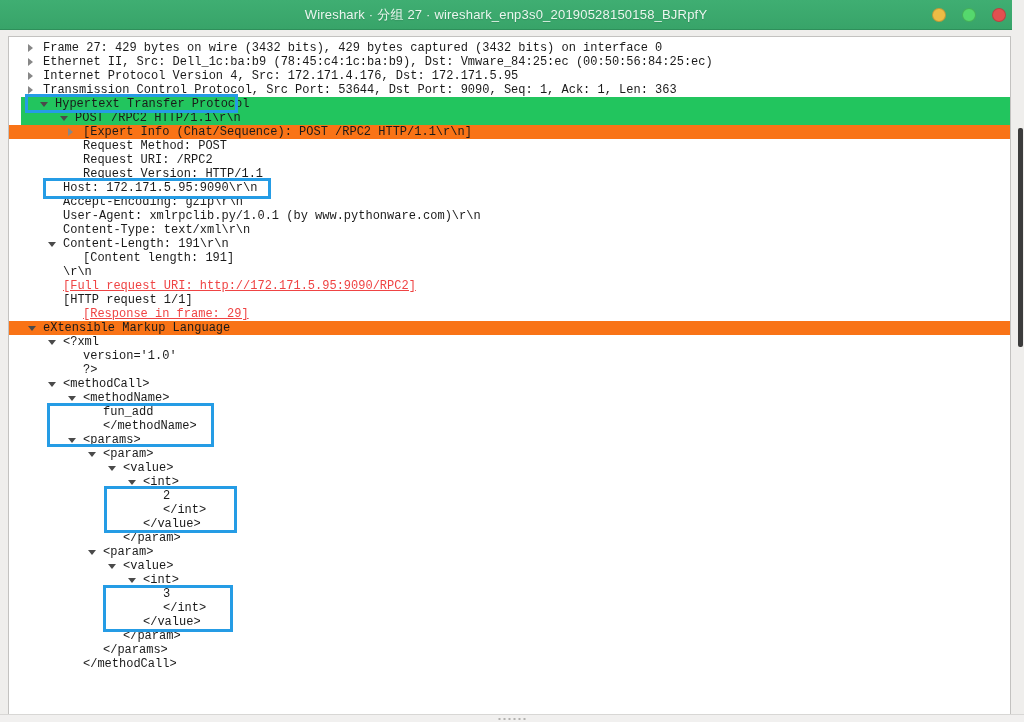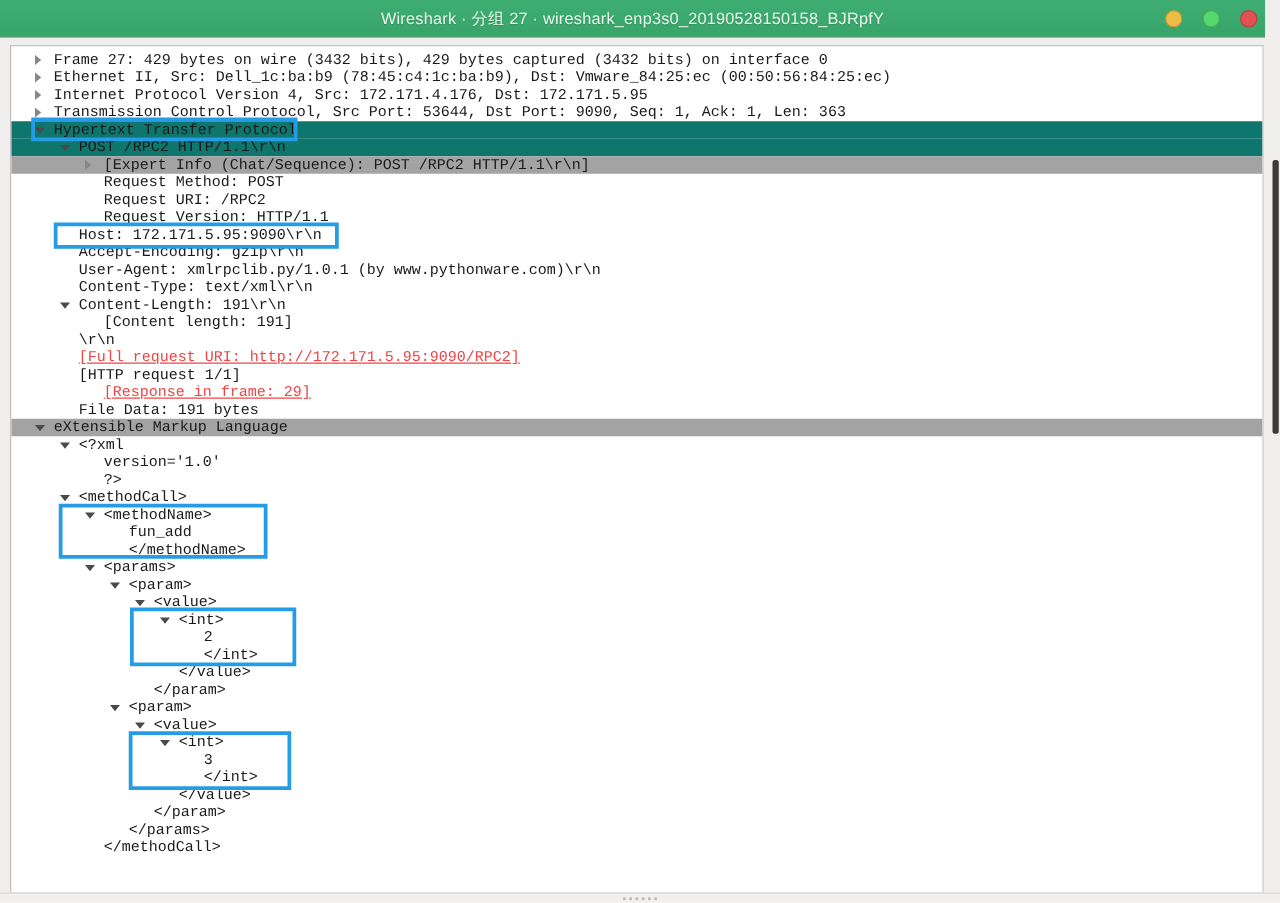--- a/index.html
+++ b/index.html
@@ -17,22 +17,22 @@
               display:flex; align-items:center; gap:16px; }
   .ctl { width:14px; height:14px; border-radius:50%; cursor:pointer;
          border:1px solid rgba(0,0,0,0.18); }
 
   
   .pane { position:absolute; left:8px; top:36px; width:1003px; height:679px;
           background:#ffffff; border:1px solid #c3c2c0; overflow:hidden;
           font-family:"Liberation Mono","DejaVu Sans Mono",monospace;
           font-size:12px; color:#1a1a1a; padding-top:4px; }
   .tree-row { position:relative; height:14px; line-height:14px; white-space:pre; }
-  .tree-row.sel  { background:#0f766e; }
-  .tree-row.gray { background:#a3a3a3; }
+  .tree-row.sel  { background:#22c55e;margin-left:12px; }
+  .tree-row.gray { background:#f97316; }
   .row-text { display:inline-block; }
   .tree-row.link .row-text { color:#ef4444; text-decoration:underline; }
 
   .arrow { position:absolute; width:0; height:0; }
   .arrow.expanded { border-left:4px solid transparent; border-right:4px solid transparent;
                     border-top:5px solid #4a4a4a; top:5px; }
   .arrow.collapsed { border-top:4px solid transparent; border-bottom:4px solid transparent;
                      border-left:5px solid #878787; top:3px; }
 
   
@@ -76,21 +76,20 @@
     <div class="tree-row"><span class="row-text" style="margin-left: 54px;">Host: 172.171.5.95:9090\r\n</span></div>
     <div class="tree-row"><span class="row-text" style="margin-left: 54px;">Accept-Encoding: gzip\r\n</span></div>
     <div class="tree-row"><span class="row-text" style="margin-left: 54px;">User-Agent: xmlrpclib.py/1.0.1 (by www.pythonware.com)\r\n</span></div>
     <div class="tree-row"><span class="row-text" style="margin-left: 54px;">Content-Type: text/xml\r\n</span></div>
     <div class="tree-row"><span class="arrow expanded" style="left: 39px;"></span><span class="row-text" style="margin-left: 54px;">Content-Length: 191\r\n</span></div>
     <div class="tree-row"><span class="row-text" style="margin-left: 74px;">[Content length: 191]</span></div>
     <div class="tree-row"><span class="row-text" style="margin-left: 54px;">\r\n</span></div>
     <div class="tree-row link"><span class="row-text" style="margin-left: 54px;">[Full request URI: http://172.171.5.95:9090/RPC2]</span></div>
     <div class="tree-row"><span class="row-text" style="margin-left: 54px;">[HTTP request 1/1]</span></div>
     <div class="tree-row link"><span class="row-text" style="margin-left: 74px;">[Response in frame: 29]</span></div>
-    <div class="tree-row"><span class="row-text" style="margin-left: 54px;">File Data: 191 bytes</span></div>
     <div class="tree-row gray"><span class="arrow expanded" style="left: 19px;"></span><span class="row-text" style="margin-left: 34px;">eXtensible Markup Language</span></div>
     <div class="tree-row"><span class="arrow expanded" style="left: 39px;"></span><span class="row-text" style="margin-left: 54px;">&lt;?xml</span></div>
     <div class="tree-row"><span class="row-text" style="margin-left: 74px;">version='1.0'</span></div>
     <div class="tree-row"><span class="row-text" style="margin-left: 74px;">?&gt;</span></div>
     <div class="tree-row"><span class="arrow expanded" style="left: 39px;"></span><span class="row-text" style="margin-left: 54px;">&lt;methodCall&gt;</span></div>
     <div class="tree-row"><span class="arrow expanded" style="left: 59px;"></span><span class="row-text" style="margin-left: 74px;">&lt;methodName&gt;</span></div>
     <div class="tree-row"><span class="row-text" style="margin-left: 94px;">fun_add</span></div>
     <div class="tree-row"><span class="row-text" style="margin-left: 94px;">&lt;/methodName&gt;</span></div>
     <div class="tree-row"><span class="arrow expanded" style="left: 59px;"></span><span class="row-text" style="margin-left: 74px;">&lt;params&gt;</span></div>
     <div class="tree-row"><span class="arrow expanded" style="left: 79px;"></span><span class="row-text" style="margin-left: 94px;">&lt;param&gt;</span></div>

